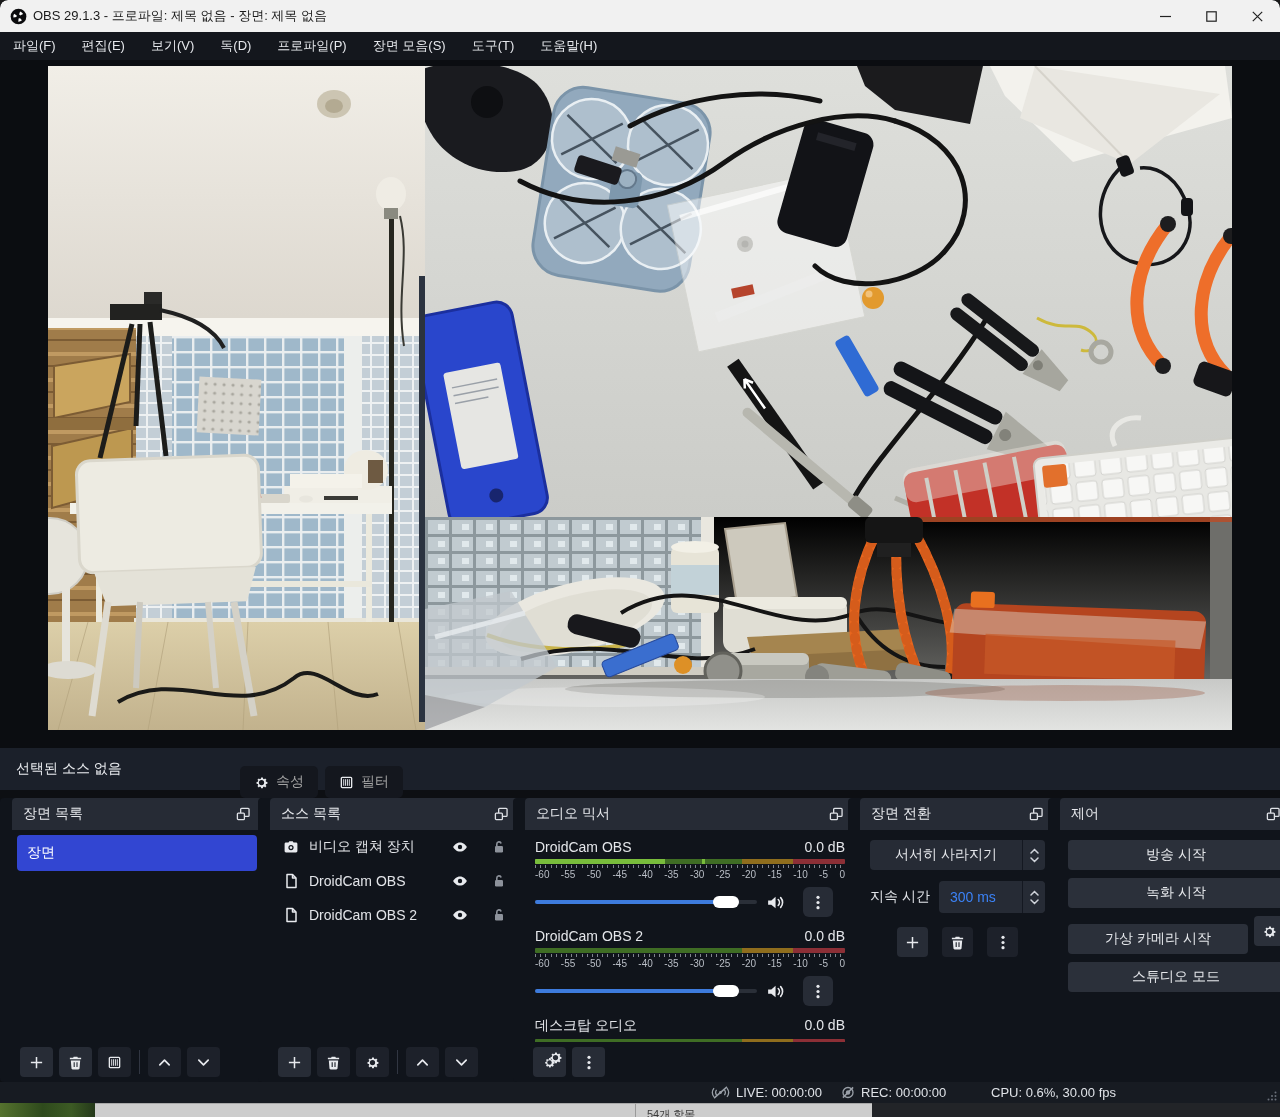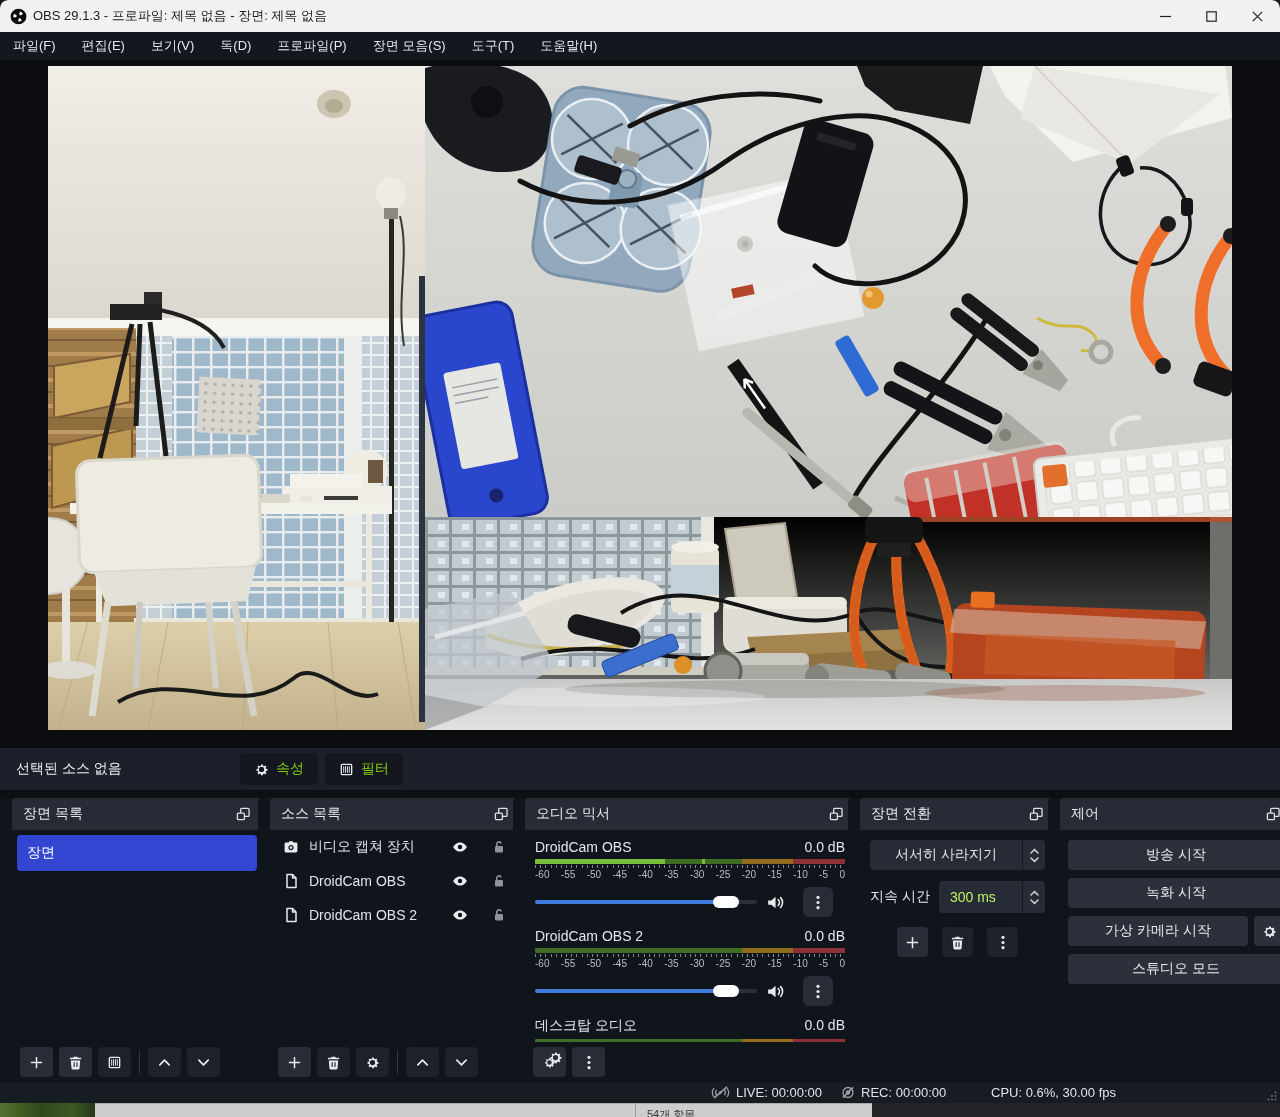--- a/index.html
+++ b/index.html
@@ -20,22 +20,22 @@
   .preview{position:absolute;top:60px;left:0;width:1280px;height:688px;background:#0b0d11;}
   .video{position:absolute;overflow:hidden;background:#000;}
   .video svg{display:block;width:100%;height:100%;}
   .video-left{left:48px;top:6px;width:377px;height:664px;}
   .video-topright{left:425px;top:6px;width:807px;height:451px;}
   .video-bottomright{left:425px;top:457px;width:807px;height:213px;}
   
   .contextbar{position:absolute;top:748px;left:0;right:0;height:42px;background:#1b202a;
               display:flex;align-items:center;color:#e8eaee;font-size:14px;}
   .ctx-label{margin-left:16px;}
-  .ctx-btn{position:absolute;top:5px;height:32px;display:flex;align-items:center;gap:7px;
-           background:#14171e;border:none;border-radius:5px;color:#84cc16;font-size:14px;
+  .ctx-btn{position:absolute;top:18px;height:32px;display:flex;align-items:center;gap:7px;
+           background:#14171e;border:none;border-radius:5px;color:#a3a3a3;font-size:14px;
            padding:0 14px;cursor:pointer;}
   .ctx-btn svg{width:15px;height:15px;}
   .btn-properties{left:240px;}
   .btn-filters{left:325px;}
   
   .dock{position:absolute;top:798px;height:284px;background:#10141b;border-radius:4px;
         display:flex;flex-direction:column;padding-left:12px;}
   .dock-scenes{left:0;width:250px;}
   .dock-sources{left:258px;width:250px;}
   .dock-mixer{left:513px;width:330px;}
@@ -84,29 +84,29 @@
   
   .trans-body{padding:10px 10px 0 10px;color:#dfe2e7;font-size:14px;}
   .trans-select{display:flex;height:30px;margin-bottom:11px;cursor:pointer;}
   .trans-select .value{flex:1;background:#262b35;border-radius:4px 0 0 4px;display:flex;
                        align-items:center;justify-content:center;color:#e4e6ea;}
   .spin{width:22px;background:#262b35;border-left:1px solid #141821;border-radius:0 4px 4px 0;
         display:flex;flex-direction:column;align-items:center;justify-content:center;gap:3px;cursor:pointer;}
   .spin svg{width:9px;height:6px;}
   .dur-row{display:flex;align-items:center;gap:9px;}
   .dur-spinbox{flex:1;height:32px;background:#262b35;border-radius:4px;display:flex;overflow:hidden;}
-  .dur-spinbox .dur-value{flex:1;display:flex;align-items:center;padding-left:11px;color:#bef264;}
+  .dur-spinbox .dur-value{flex:1;display:flex;align-items:center;padding-left:11px;color:#3b82f6;}
   .trans-toolbar{display:flex;gap:14px;justify-content:center;margin-top:14px;}
   .trans-toolbar .tool-btn{width:31px;}
   
   .controls-body{padding:10px 8px 0 8px;display:flex;flex-direction:column;gap:8px;}
   .ctl-btn{height:30px;background:#2b303a;border:none;border-radius:4px;color:#e4e6ea;
            font-size:14px;display:flex;align-items:center;justify-content:center;cursor:pointer;width:100%;}
   .vcam-row{display:flex;gap:6px;}
-  .vcam-row .ctl-btn{flex:1;}
+  .vcam-row .ctl-btn{flex:1;margin-top:8px;}
   .vcam-gear{flex:0 0 30px;width:30px;height:30px;background:#2b303a;border:none;border-radius:4px;
              display:flex;align-items:center;justify-content:center;cursor:pointer;}
   .vcam-gear svg{width:15px;height:15px;}
   
   .statusbar{position:absolute;top:1082px;left:0;right:0;height:21px;background:#171b22;
              color:#dfe2e7;font-size:13px;}
   .status-group{position:absolute;top:0;height:21px;display:flex;align-items:center;gap:6px;}
   .sg-live{left:711px;} .sg-rec{left:841px;} .sg-cpu{left:991px;}
   .status-group svg{width:19px;height:13px;}
   .grip{position:absolute;right:3px;bottom:2px;width:10px;height:10px;}

